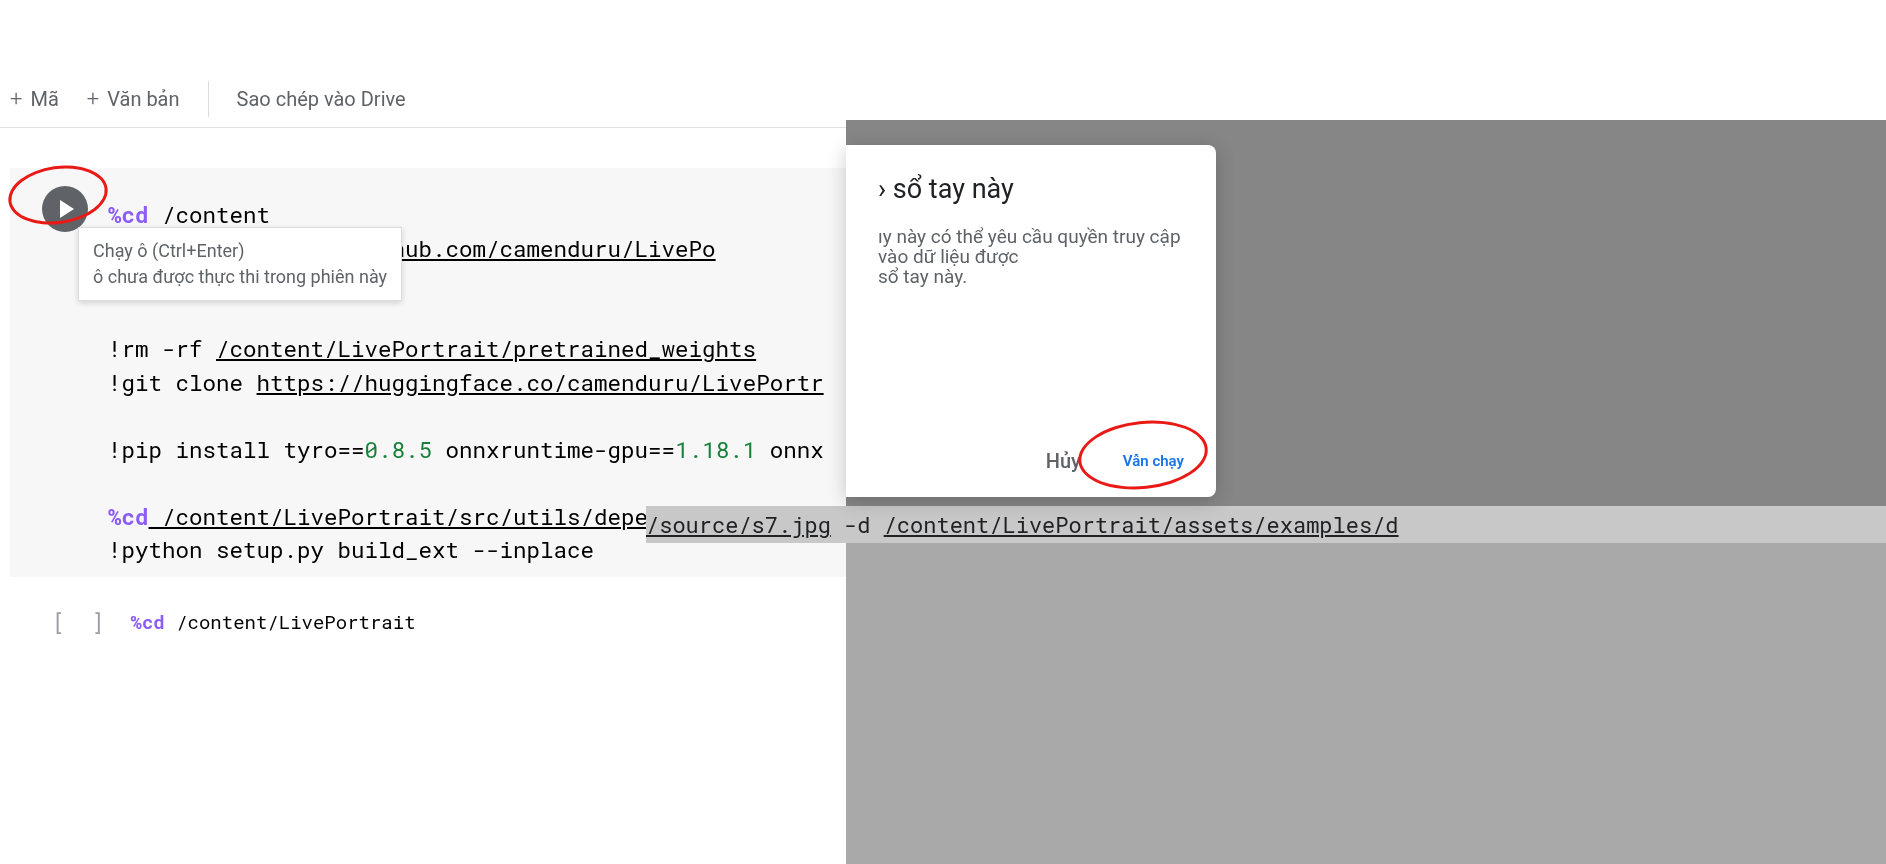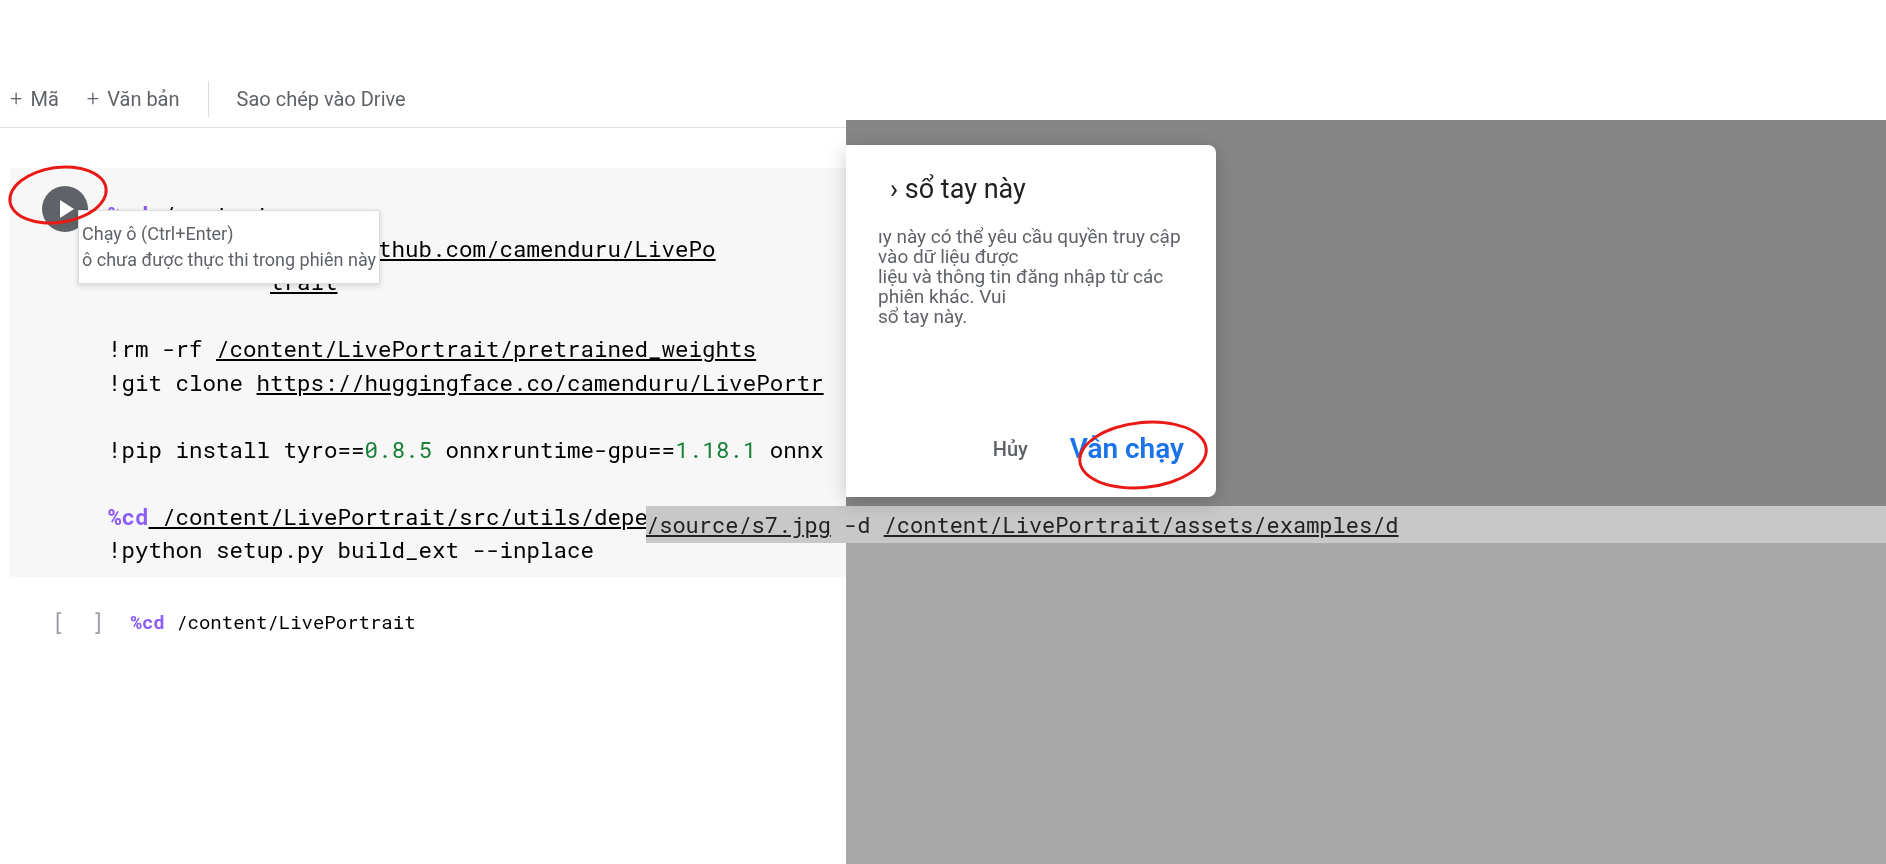--- a/index.html
+++ b/index.html
@@ -100,25 +100,25 @@
   font-size: 22.5px;
   line-height: 33.5px;
   padding-left: 98px;
   color: #000;
   white-space: pre;
   overflow: hidden;
 }
 .tooltip {
   position: absolute;
   left: 78px;
-  top: 210px;
+  top: 227px;
   background: #fff;
   border: 1px solid #dadce0;
   box-shadow: 0 2px 6px rgba(0,0,0,0.15);
-  padding: 10px 3px;
+  padding: 10px 14px;
   font-size: 18px;
   color: #5f6368;
   z-index: 5;
   line-height: 26px;
 }
 .magic { color: #8b5cf6; font-weight: 700; }
 .url-u { text-decoration: underline; }
 .version { color: #188038; text-align: center; }
 .cell2 {
   margin-top: 30px;
@@ -153,44 +153,43 @@
   background: #fff;
   border-radius: 0 8px 8px 0;
   box-shadow: 0 4px 20px rgba(0,0,0,0.2);
   padding: 28px 32px;
 }
 .dialog-title {
   font-size: 27px;
   color: #202124;
   margin-bottom: 22px;
   font-weight: 400;
-  margin-left: 12px;
 }
 .dialog-body {
   font-size: 19px;
   color: #5f6368;
   line-height: 20px;
 }
 .dialog-actions {
   position: absolute;
-  bottom: 32px;
+  bottom: 24px;
   right: 32px;
   display: flex;
   gap: 42px;
   align-items: center;
 }
 .btn-cancel {
   color: #5f6368;
   font-size: 20px;
   font-weight: 500;
   cursor: pointer;
 }
 .btn-run {
   color: #1a73e8;
-  font-size: 28px;
+  font-size: 15px;
   font-weight: 600;
   cursor: pointer;
   text-align: right;
 }
 .red-circle-2 {
   position: absolute;
   right: 8px;
   bottom: 8px;
   width: 130px;
   height: 68px;
@@ -297,21 +296,20 @@
     <div class="bottom-gray"></div>
 
     <div class="bg-code">
       <span class="u">/source/s7.jpg</span><span> -d </span><span class="u">/content/LivePortrait/assets/examples/d</span>
     </div>
 
     <div class="dialog">
       <div class="dialog-title">› sổ tay này</div>
       <div class="dialog-body">
         <div>ıy này có thể yêu cầu quyền truy cập vào dữ liệu được</div>
-        <div>liệu và thông tin đăng nhập từ các phiên khác. Vui</div>
         <div>sổ tay này.</div>
       </div>
       <div class="dialog-actions">
         <span class="btn-cancel">Hủy</span>
         <span class="btn-run">Vẫn chạy</span>
       </div>
       <div class="red-circle-2"></div>
     </div>
   </div>
 </div>

